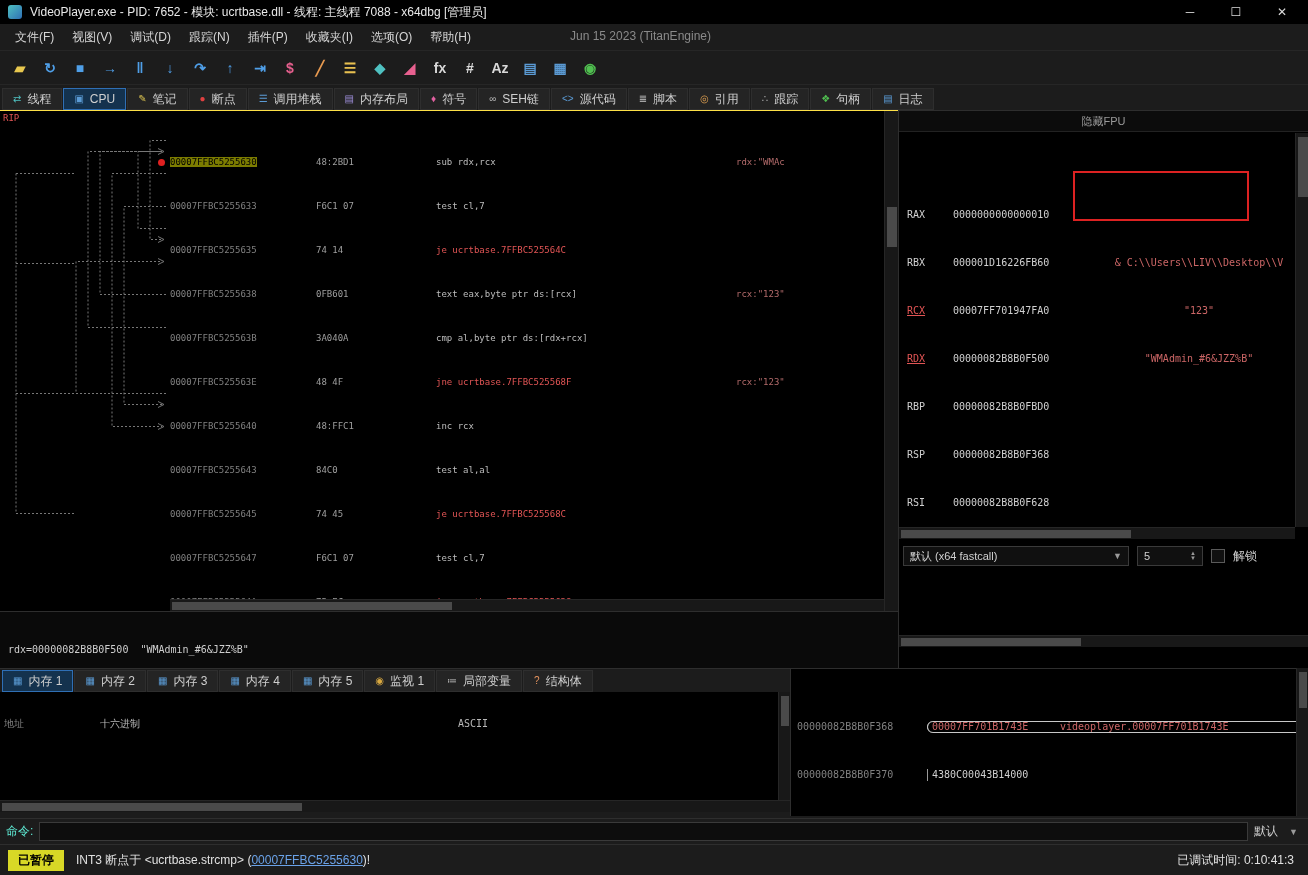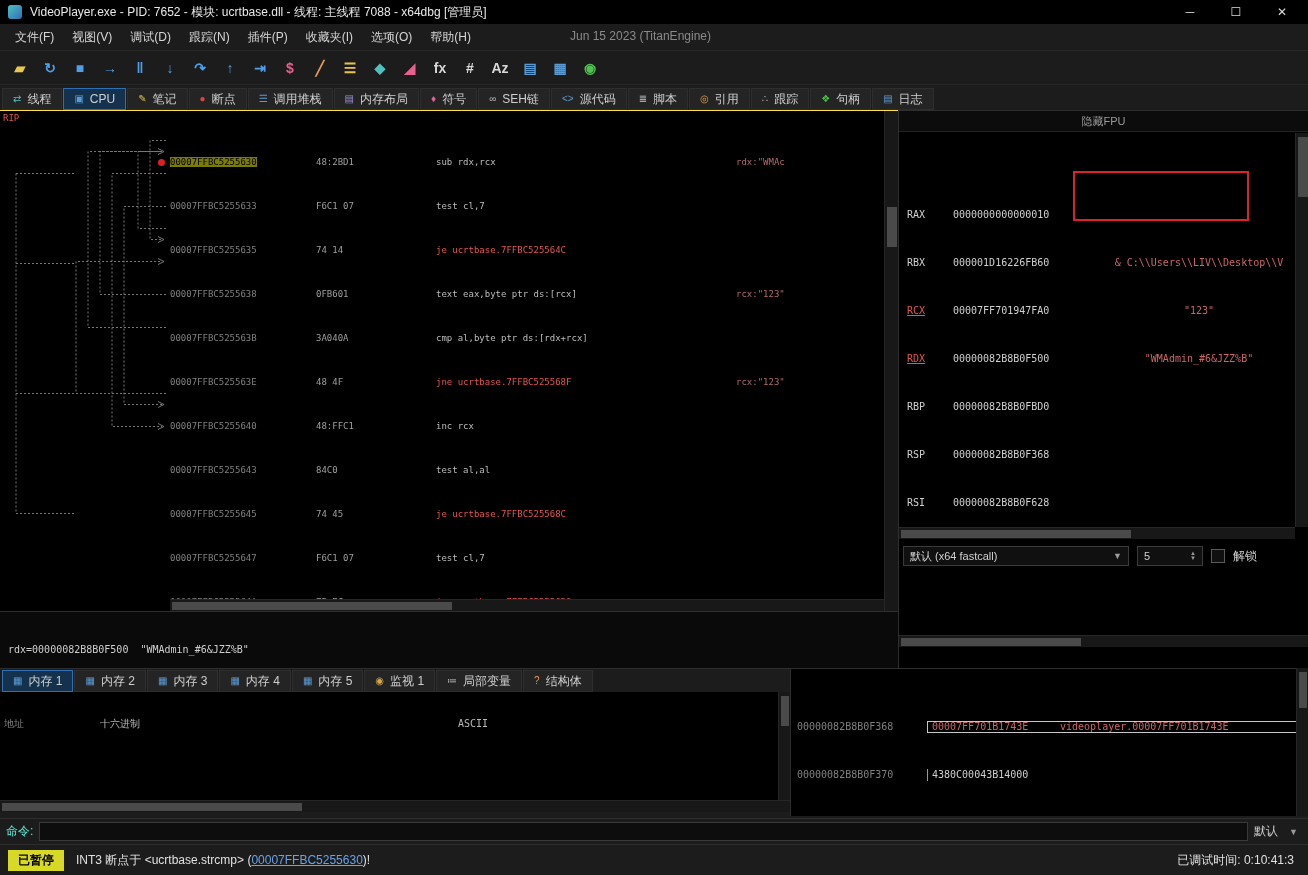--- a/index.html
+++ b/index.html
@@ -109,21 +109,21 @@
   
   .stack-pane{position:absolute;left:790px;top:668px;width:518px;height:148px;background:#000;
               border-left:1px solid #2e2e2e;border-top:1px solid #2e2e2e;box-sizing:border-box;
               font-size:10px;line-height:12px;white-space:pre;overflow:hidden;padding-top:4px;}
   .srow{display:flex;height:12px;}
   .s-addr{width:136px;flex:none;color:#808080;padding-left:6px;box-sizing:border-box;}
   .s-grp{flex:1;display:flex;border-left:1px solid #9a9a9a;padding-left:4px;overflow:hidden;}
   .s-val{width:128px;flex:none;color:#cfcfcf;}
   .s-val.red{color:#cc6666;}
   .s-com{flex:1;color:#cc6666;overflow:hidden;}
-  .srow.sel .s-grp{outline:1px solid #c8c8c8;outline-offset:-1px;}
+  .srow.sel .s-grp{outline:1px solid #c8c8c8;outline-offset:-1px;border-radius:6px;}
   .stack-vscroll{left:1296px;top:668px;width:12px;height:148px;}
 
   
   .cmdbar{position:absolute;left:0;top:818px;width:1308px;height:26px;background:#1c1c1c;
           display:flex;align-items:center;gap:6px;padding:0 6px;box-sizing:border-box;border-top:1px solid #2e2e2e;}
   .cmd-label{color:#5eead4;white-space:nowrap;}
   .cmd-input{flex:1;height:17px;background:#0d0d0d;border:1px solid #3a3a3a;color:#d0d0d0;
              font-family:"DejaVu Sans Mono",monospace;font-size:11px;padding:0 4px;}
   .cmd-mode{display:flex;align-items:center;gap:11px;color:#d0d0d0;padding-right:4px;}
   .cmd-mode .caret{color:#9a9a9a;font-size:9px;}

